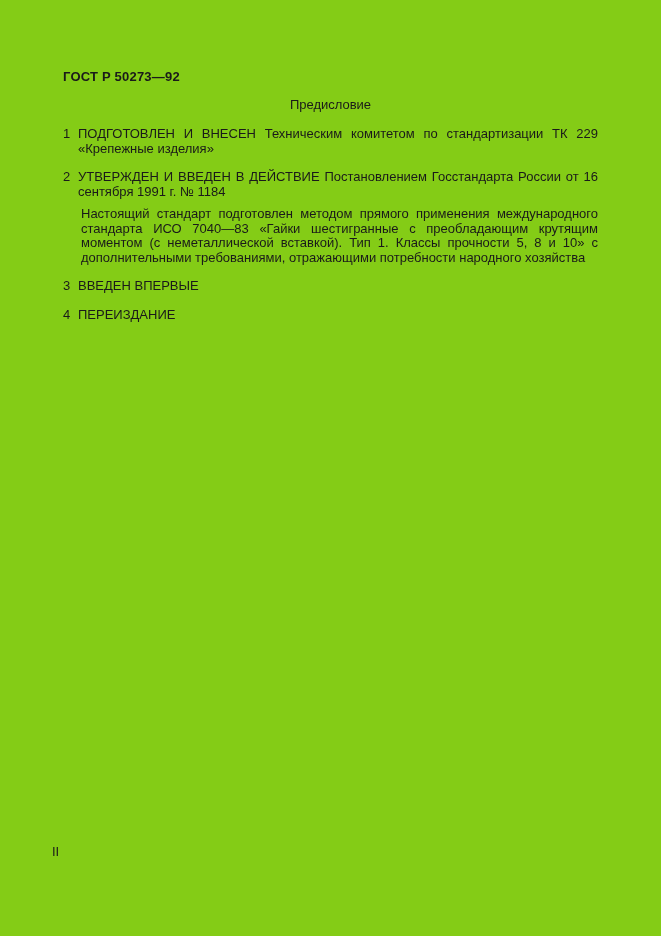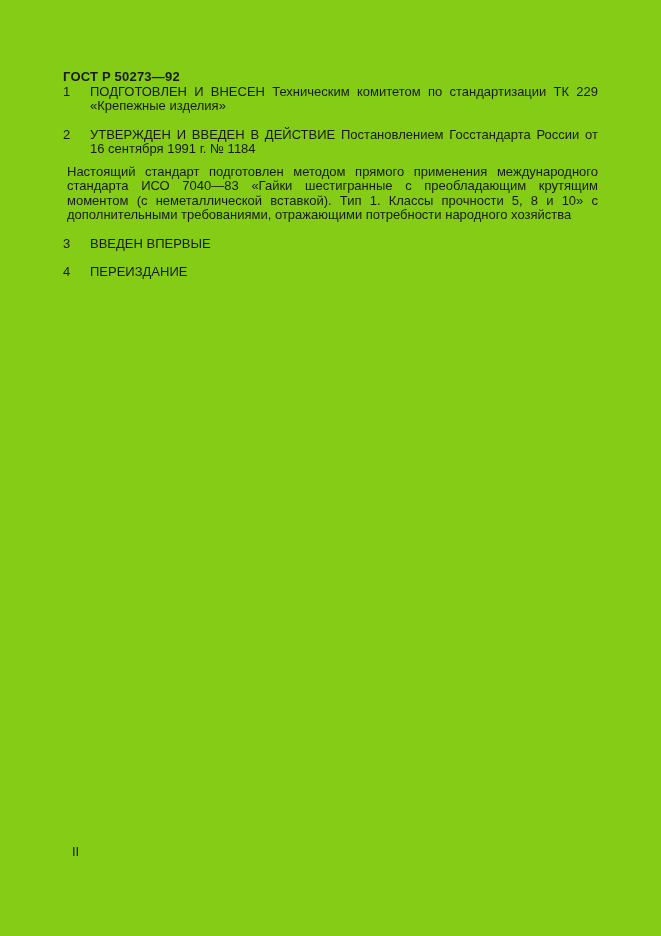--- a/index.html
+++ b/index.html
@@ -37,48 +37,48 @@
     display: flex;
     margin: 0 0 14px 0;
   }
   .item .num {
     flex: none;
     width: 15px;
   }
   .item .text {
     flex: 1;
     text-align: justify;
-    margin-left: 12px;
   }
   .note {
-    margin: -6px 0 14px 4px;
+    margin: -6px 0 14px 18px;
     text-align: justify;
   }
   .footer-note {
     position: absolute;
     top: 792px;
     left: 63px;
     width: 535px;
     text-align: justify;
     text-indent: 27px;
   }
   .page-num {
     position: absolute;
     top: 845px;
-    left: 72px;
+    left: 52px;
   }
 </style>
 </head>
 <body>
 
 <div class="page">
   <div class="content">
 
     <div class="doc-code">ГОСТ Р 50273—92</div>
 
+    <div class="doc-title">Предисловие</div>
 
     <div class="item">
       <span class="num">1</span>
       <span class="text">ПОДГОТОВЛЕН И ВНЕСЕН Техническим комитетом по стандартизации ТК 229 «Крепежные изделия»</span>
     </div>
 
     <div class="item">
       <span class="num">2</span>
       <span class="text">УТВЕРЖДЕН И ВВЕДЕН В ДЕЙСТВИЕ Постановлением Госстандарта России от 16 сентября 1991 г. № 1184</span>
     </div>

